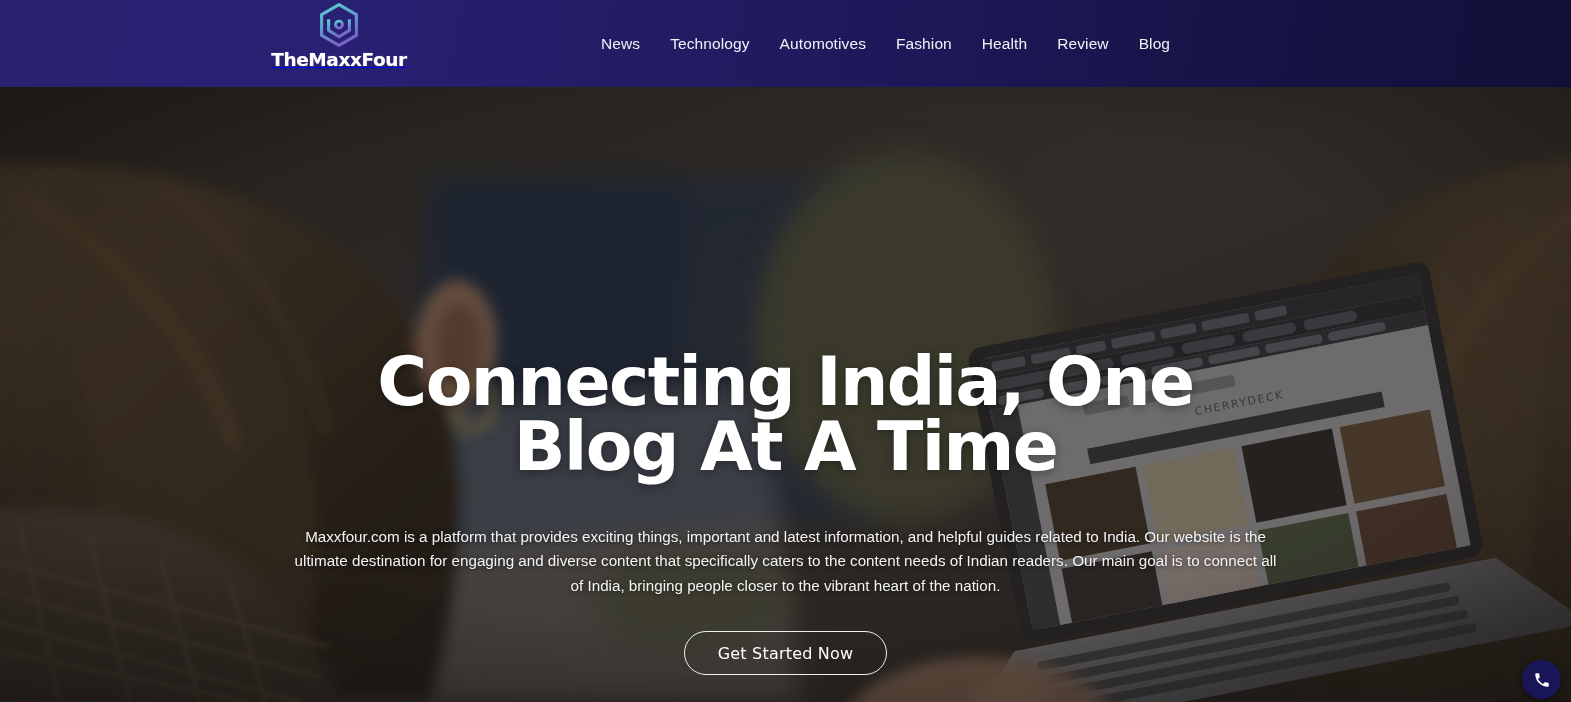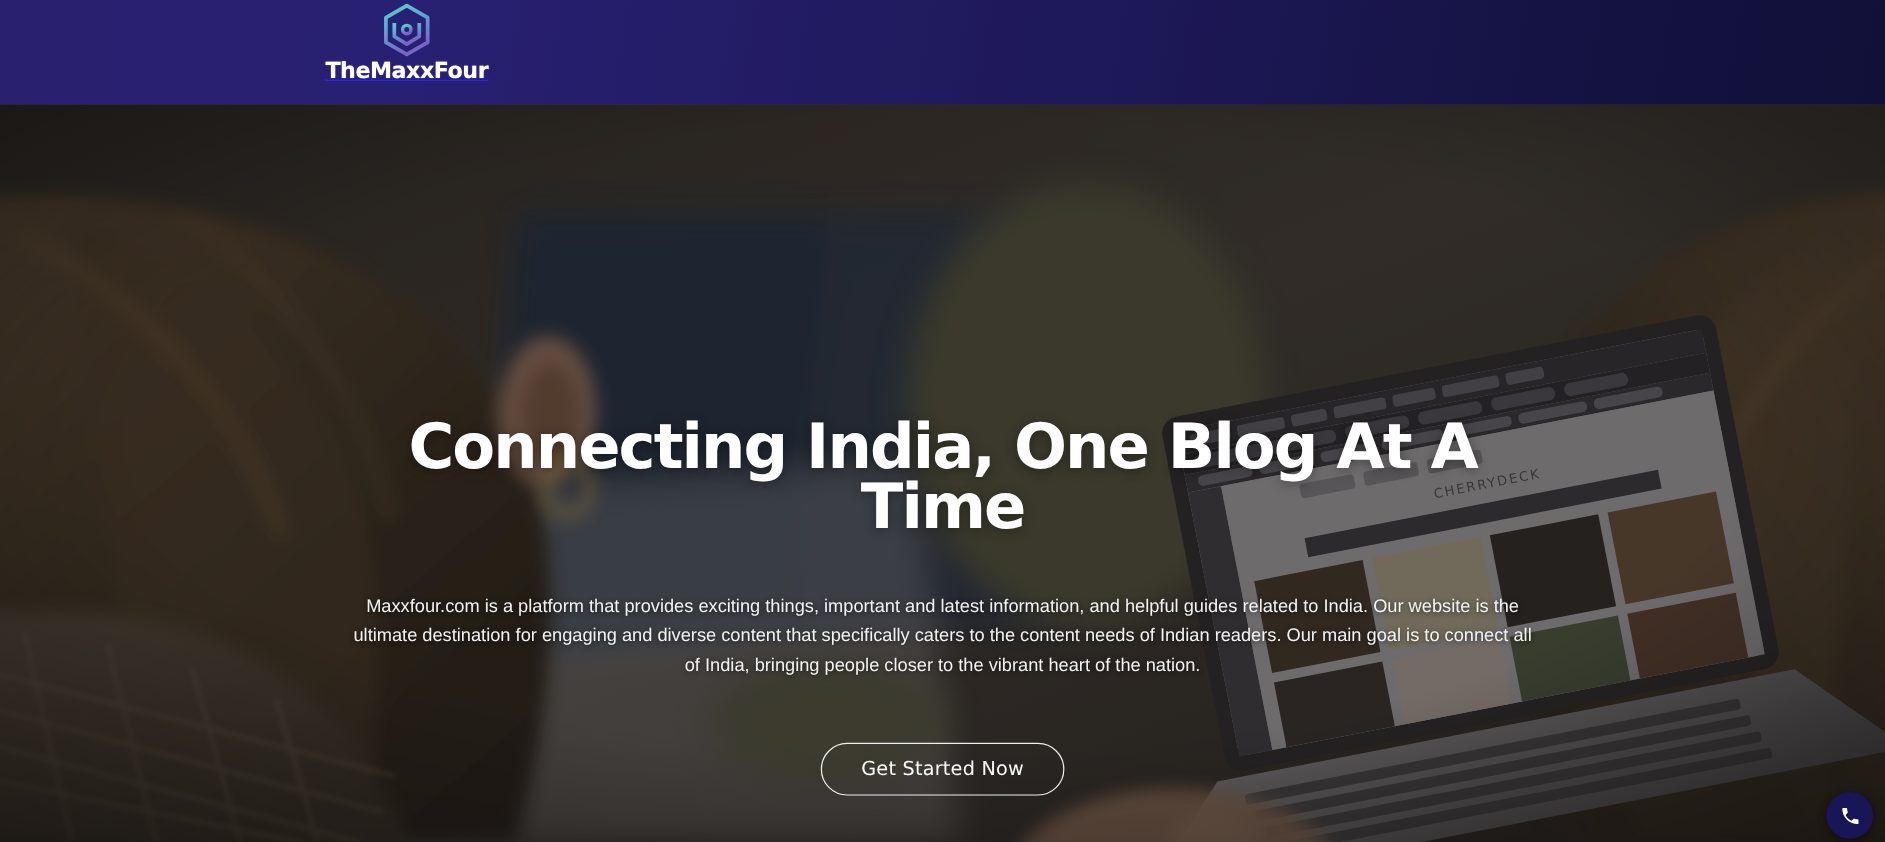--- a/index.html
+++ b/index.html
@@ -70,38 +70,38 @@
     position:absolute; inset:0;
     z-index:10;
     display:flex; flex-direction:column;
     align-items:center;
     padding-top:262px;
   }
   .hero-title{
     width:1000px;
     text-align:center;
     font-family:"DejaVu Sans", sans-serif;
-    font-size:52px;
+    font-size:68px;
     line-height:.96;
     font-weight:bold;
     letter-spacing:-1.6px;
     color:#ffffff;
     text-shadow:0 2px 10px rgba(0,0,0,.35);
   }
   .hero-desc{
     width:990px;
     margin-top:45px;
     text-align:center;
     font-size:15.2px;
     line-height:1.62;
     color:#f4f4f5;
     text-shadow:0 1px 4px rgba(0,0,0,.55);
   }
   .hero-cta{
-    margin-top:51px;
+    margin-top:33px;
     display:inline-flex; align-items:center; justify-content:center;
     height:44px; padding:0 33px;
     border:1px solid rgba(255,255,255,.92);
     border-radius:24px;
     background:transparent;
     color:#ffffff;
     font-family:"DejaVu Sans", sans-serif;
     font-size:16px;
     letter-spacing:.2px;
     cursor:pointer;
@@ -139,20 +139,29 @@
       <path d="M12.6 17.2 L12.6 28.4 L23 34.8 L33.4 28.4 L33.4 17.2" fill="none" stroke="url(#lg)" stroke-width="3.1" stroke-linejoin="round"></path>
       <line x1="23" y1="6.5" x2="23" y2="19.3" stroke="url(#lg)" stroke-width="2.8"></line>
       <circle cx="23" cy="22.6" r="3.5" fill="none" stroke="url(#lg)" stroke-width="2.8"></circle>
       <line x1="12.6" y1="22.6" x2="19.3" y2="22.6" stroke="url(#lg)" stroke-width="2.6"></line>
       <line x1="26.7" y1="22.6" x2="33.4" y2="22.6" stroke="url(#lg)" stroke-width="2.6"></line>
       <line x1="23" y1="26.2" x2="23" y2="34.8" stroke="url(#lg)" stroke-width="2.6"></line>
     </svg>
     <span class="brand-word">TheMaxxFour</span>
   </a>
 
+  <nav class="main-nav">
+    <a class="nav-link" href="#">News</a>
+    <a class="nav-link" href="#">Technology</a>
+    <a class="nav-link" href="#">Automotives</a>
+    <a class="nav-link" href="#">Fashion</a>
+    <a class="nav-link" href="#">Health</a>
+    <a class="nav-link" href="#">Review</a>
+    <a class="nav-link" href="#">Blog</a>
+  </nav>
 </header>
 
 <section class="hero">
 
   <svg class="hero-photo" viewBox="0 0 1571 615" preserveAspectRatio="xMidYMid slice">
     <defs>
       <linearGradient id="bgbase" x1="0" y1="0" x2="1" y2="1">
         <stop offset="0%" stop-color="#2e2822"></stop>
         <stop offset="45%" stop-color="#4a443d"></stop>
         <stop offset="100%" stop-color="#2a2520"></stop>

